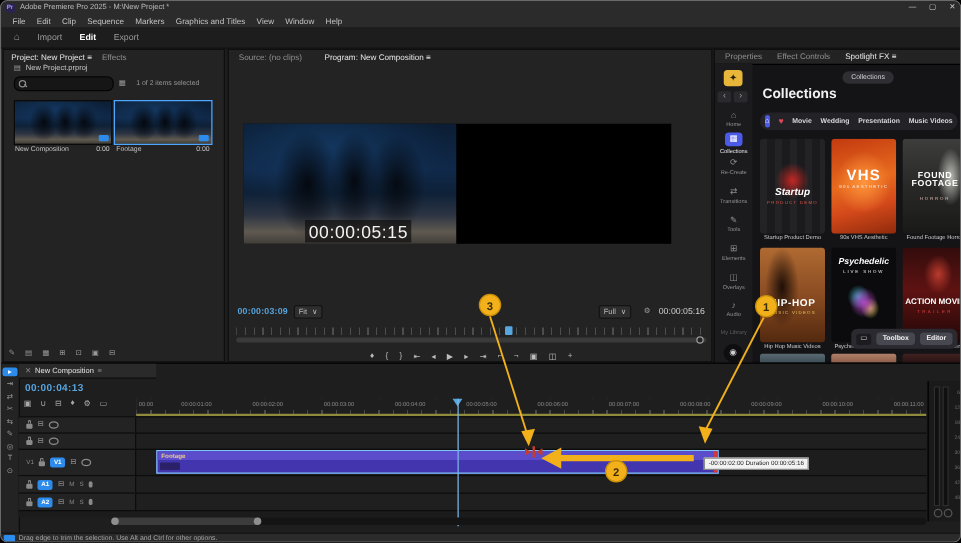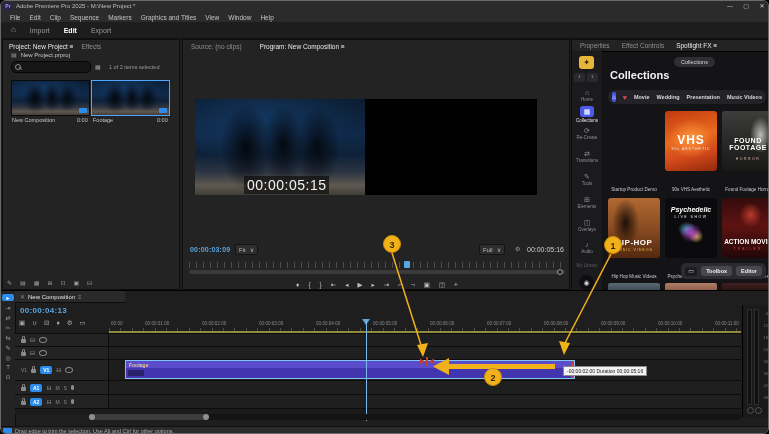--- a/index.html
+++ b/index.html
@@ -72,21 +72,21 @@
   .rail-item .ri{display:block;font-size:7px;line-height:8px;}
   .rail-item .rl{display:block;font-size:4.5px;line-height:5px;}
   .rail-item.active .ri{background:#4b5be8;color:#fff;width:14px;height:11px;line-height:11px;margin:0 auto 1px;border-radius:3px;}
   .rail-item.active .rl{color:#e4e4e8;}
   #sp-pill{left:128px;top:6px;background:#2e2e33;border-radius:6px;color:#d6d6da;font-size:5.5px;padding:2px 7px;}
   #sp-heading{left:38px;top:18px;font-size:11px;font-weight:bold;color:#f2f2f4;}
   #sp-cats{left:36px;top:39px;width:158px;height:14px;background:#232327;border-radius:7px;display:flex;align-items:center;gap:7px;padding:0 4px;box-sizing:border-box;}
   #cat-home{width:14px;height:10px;background:#4b5be8;border-radius:3px;color:#fff;font-size:6px;text-align:center;line-height:10px;}
   #cat-heart{color:#e0485a;font-size:7px;}
   .cat{font-size:5.5px;color:#d8d8dc;font-weight:bold;white-space:nowrap;}
-  .card{position:absolute;width:52px;height:60px;border-radius:3px;overflow:hidden;}
+  .card{position:absolute;width:52px;height:76px;border-radius:3px;overflow:hidden;}
   .card .l1{position:absolute;width:100%;text-align:center;color:#fff;font-weight:bold;}
   .card .l2{position:absolute;width:100%;text-align:center;color:#eee;}
   .ctitle{position:absolute;width:56px;text-align:center;font-size:4.6px;color:#c9c9cd;white-space:nowrap;}
   .art1{background:radial-gradient(36% 26% at 50% 44%,rgba(210,40,35,.9),rgba(0,0,0,0) 72%),
     repeating-linear-gradient(90deg,#232326 0 6px,#1b1b1e 6px 12px),linear-gradient(180deg,#232326,#161618);}
   .art2{background:radial-gradient(55% 42% at 50% 46%,rgba(255,150,60,.95),rgba(0,0,0,0) 78%),
     linear-gradient(165deg,#c23a10 0%,#e86a1e 45%,#d4491a 70%,#8f2a0c 100%);}
   .art3{background:radial-gradient(28% 42% at 74% 40%,rgba(225,225,218,.8),rgba(0,0,0,0) 72%),
     linear-gradient(180deg,#3d3d3c 0%,#2a2a29 45%,#191918 100%);}
   .art4{background:radial-gradient(34% 55% at 34% 42%,rgba(25,12,6,.96),rgba(0,0,0,0) 76%),
@@ -324,20 +324,24 @@
       <div id="sp-heading" class="abs" style="left:8px;">Collections</div>
       <div id="sp-cats" class="abs" style="left:6px;">
         <span id="cat-home">⌂</span>
         <span id="cat-heart">♥</span>
         <span class="cat">Movie</span>
         <span class="cat">Wedding</span>
         <span class="cat">Presentation</span>
         <span class="cat">Music Videos</span>
       </div>
 
+      <div class="card art1" style="left:6px;top:60px;">
+        <span class="l1" style="top:38px;font-size:8px;font-style:italic;">Startup</span>
+        <span class="l2" style="top:49px;font-size:3.5px;color:#e05545;letter-spacing:1px;">PRODUCT DEMO</span>
+      </div>
       <div class="card art2" style="left:63px;top:60px;">
         <span class="l1" style="top:22px;font-size:12px;letter-spacing:1px;">VHS</span>
         <span class="l2" style="top:36px;font-size:3.5px;letter-spacing:1px;">90s AESTHETIC</span>
       </div>
       <div class="card art3" style="left:120px;top:60px;">
         <span class="l1" style="top:26px;font-size:7px;line-height:1.05;letter-spacing:.5px;white-space:normal;">FOUND FOOTAGE</span>
         <span class="l2" style="top:46px;font-size:3.5px;color:#e0b9b0;letter-spacing:1.5px;">HORROR</span>
       </div>
       <span class="ctitle" style="left:4px;top:136px;">Startup Product Demo</span>
       <span class="ctitle" style="left:61px;top:136px;">90s VHS Aesthetic</span>

